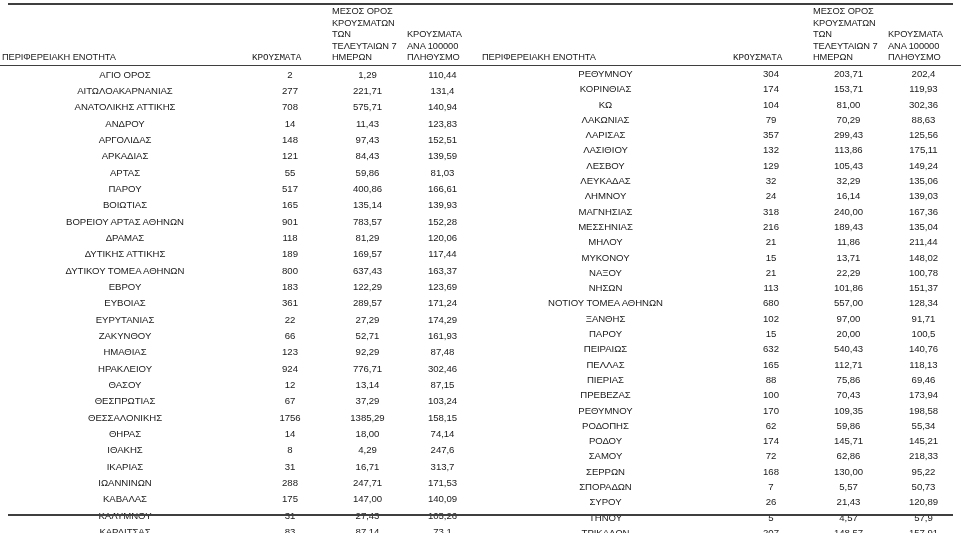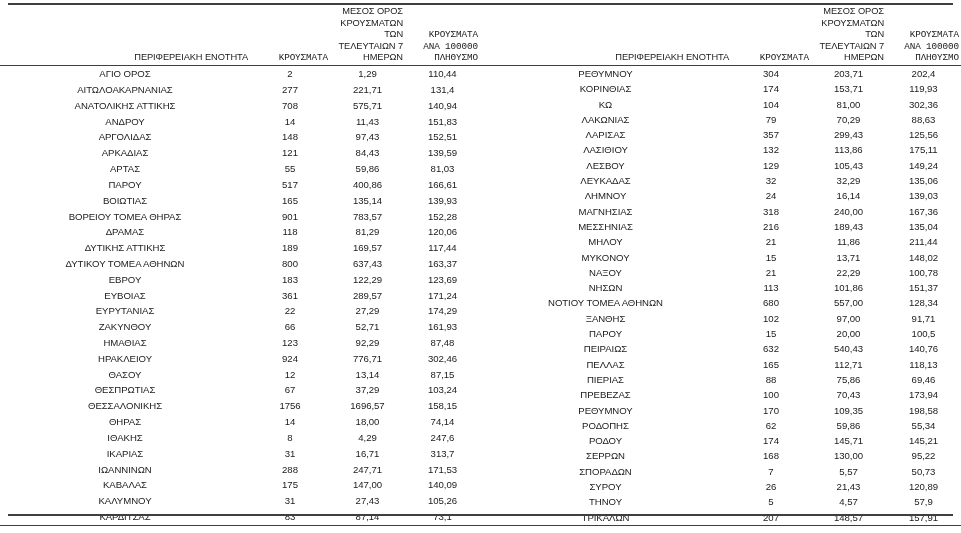--- a/index.html
+++ b/index.html
@@ -51,28 +51,28 @@
   }
   table.grid.right { width: 481px; }
 
   table.grid thead th {
     font-weight: normal;
     font-size: 9.3px;
     vertical-align: bottom;
     padding: 0 2px 1px 2px;
     line-height: 11.6px;
     border-bottom: 1.6px solid #3f3f3f;
-    text-align: right;
+    text-align: left;
     white-space: pre-line;
     letter-spacing: -0.1px;
   }
   table.grid thead th.c0 { width: 250px; }
   table.grid thead th.c1 { width: 80px; font-family: Liberation Mono, monospace; }
   table.grid thead th.c2 { width: 75px; }
-  table.grid thead th.c3 { width: 75px; font-family: Liberation Mono, monospace; }
+  table.grid thead th.c3 { width: 75px; }
 
   table.grid.right thead th.c0 { width: 251px; }
 
   table.grid tbody td {
     padding: 0 2px;
     height: 15.3px;
     line-height: 15.3px;
     text-align: center;
     font-size: 9.6px;
     letter-spacing: -0.05px;
@@ -122,21 +122,21 @@
           <tr>
             <td class="name">ΑΝΑΤΟΛΙΚΗΣ ΑΤΤΙΚΗΣ</td>
             <td class="num">708</td>
             <td class="num">575,71</td>
             <td class="num">140,94</td>
           </tr>
           <tr>
             <td class="name">ΑΝΔΡΟΥ</td>
             <td class="num">14</td>
             <td class="num">11,43</td>
-            <td class="num">151,83</td>
+            <td class="num">123,83</td>
           </tr>
           <tr>
             <td class="name">ΑΡΓΟΛΙΔΑΣ</td>
             <td class="num">148</td>
             <td class="num">97,43</td>
             <td class="num">152,51</td>
           </tr>
           <tr>
             <td class="name">ΑΡΚΑΔΙΑΣ</td>
             <td class="num">121</td>
@@ -155,21 +155,21 @@
             <td class="num">400,86</td>
             <td class="num">166,61</td>
           </tr>
           <tr>
             <td class="name">ΒΟΙΩΤΙΑΣ</td>
             <td class="num">165</td>
             <td class="num">135,14</td>
             <td class="num">139,93</td>
           </tr>
           <tr>
-            <td class="name">ΒΟΡΕΙΟΥ ΤΟΜΕΑ ΘΗΡΑΣ</td>
+            <td class="name">ΒΟΡΕΙΟΥ ΑΡΤΑΣ ΑΘΗΝΩΝ</td>
             <td class="num">901</td>
             <td class="num">783,57</td>
             <td class="num">152,28</td>
           </tr>
           <tr>
             <td class="name">ΔΡΑΜΑΣ</td>
             <td class="num">118</td>
             <td class="num">81,29</td>
             <td class="num">120,06</td>
           </tr>
@@ -229,21 +229,21 @@
           </tr>
           <tr>
             <td class="name">ΘΕΣΠΡΩΤΙΑΣ</td>
             <td class="num">67</td>
             <td class="num">37,29</td>
             <td class="num">103,24</td>
           </tr>
           <tr>
             <td class="name">ΘΕΣΣΑΛΟΝΙΚΗΣ</td>
             <td class="num">1756</td>
-            <td class="num">1696,57</td>
+            <td class="num">1385,29</td>
             <td class="num">158,15</td>
           </tr>
           <tr>
             <td class="name">ΘΗΡΑΣ</td>
             <td class="num">14</td>
             <td class="num">18,00</td>
             <td class="num">74,14</td>
           </tr>
           <tr>
             <td class="name">ΙΘΑΚΗΣ</td>
@@ -441,20 +441,26 @@
             <td class="num">59,86</td>
             <td class="num">55,34</td>
           </tr>
           <tr>
             <td class="name">ΡΟΔΟΥ</td>
             <td class="num">174</td>
             <td class="num">145,71</td>
             <td class="num">145,21</td>
           </tr>
           <tr>
+            <td class="name">ΣΑΜΟΥ</td>
+            <td class="num">72</td>
+            <td class="num">62,86</td>
+            <td class="num">218,33</td>
+          </tr>
+          <tr>
             <td class="name">ΣΕΡΡΩΝ</td>
             <td class="num">168</td>
             <td class="num">130,00</td>
             <td class="num">95,22</td>
           </tr>
           <tr>
             <td class="name">ΣΠΟΡΑΔΩΝ</td>
             <td class="num">7</td>
             <td class="num">5,57</td>
             <td class="num">50,73</td>

